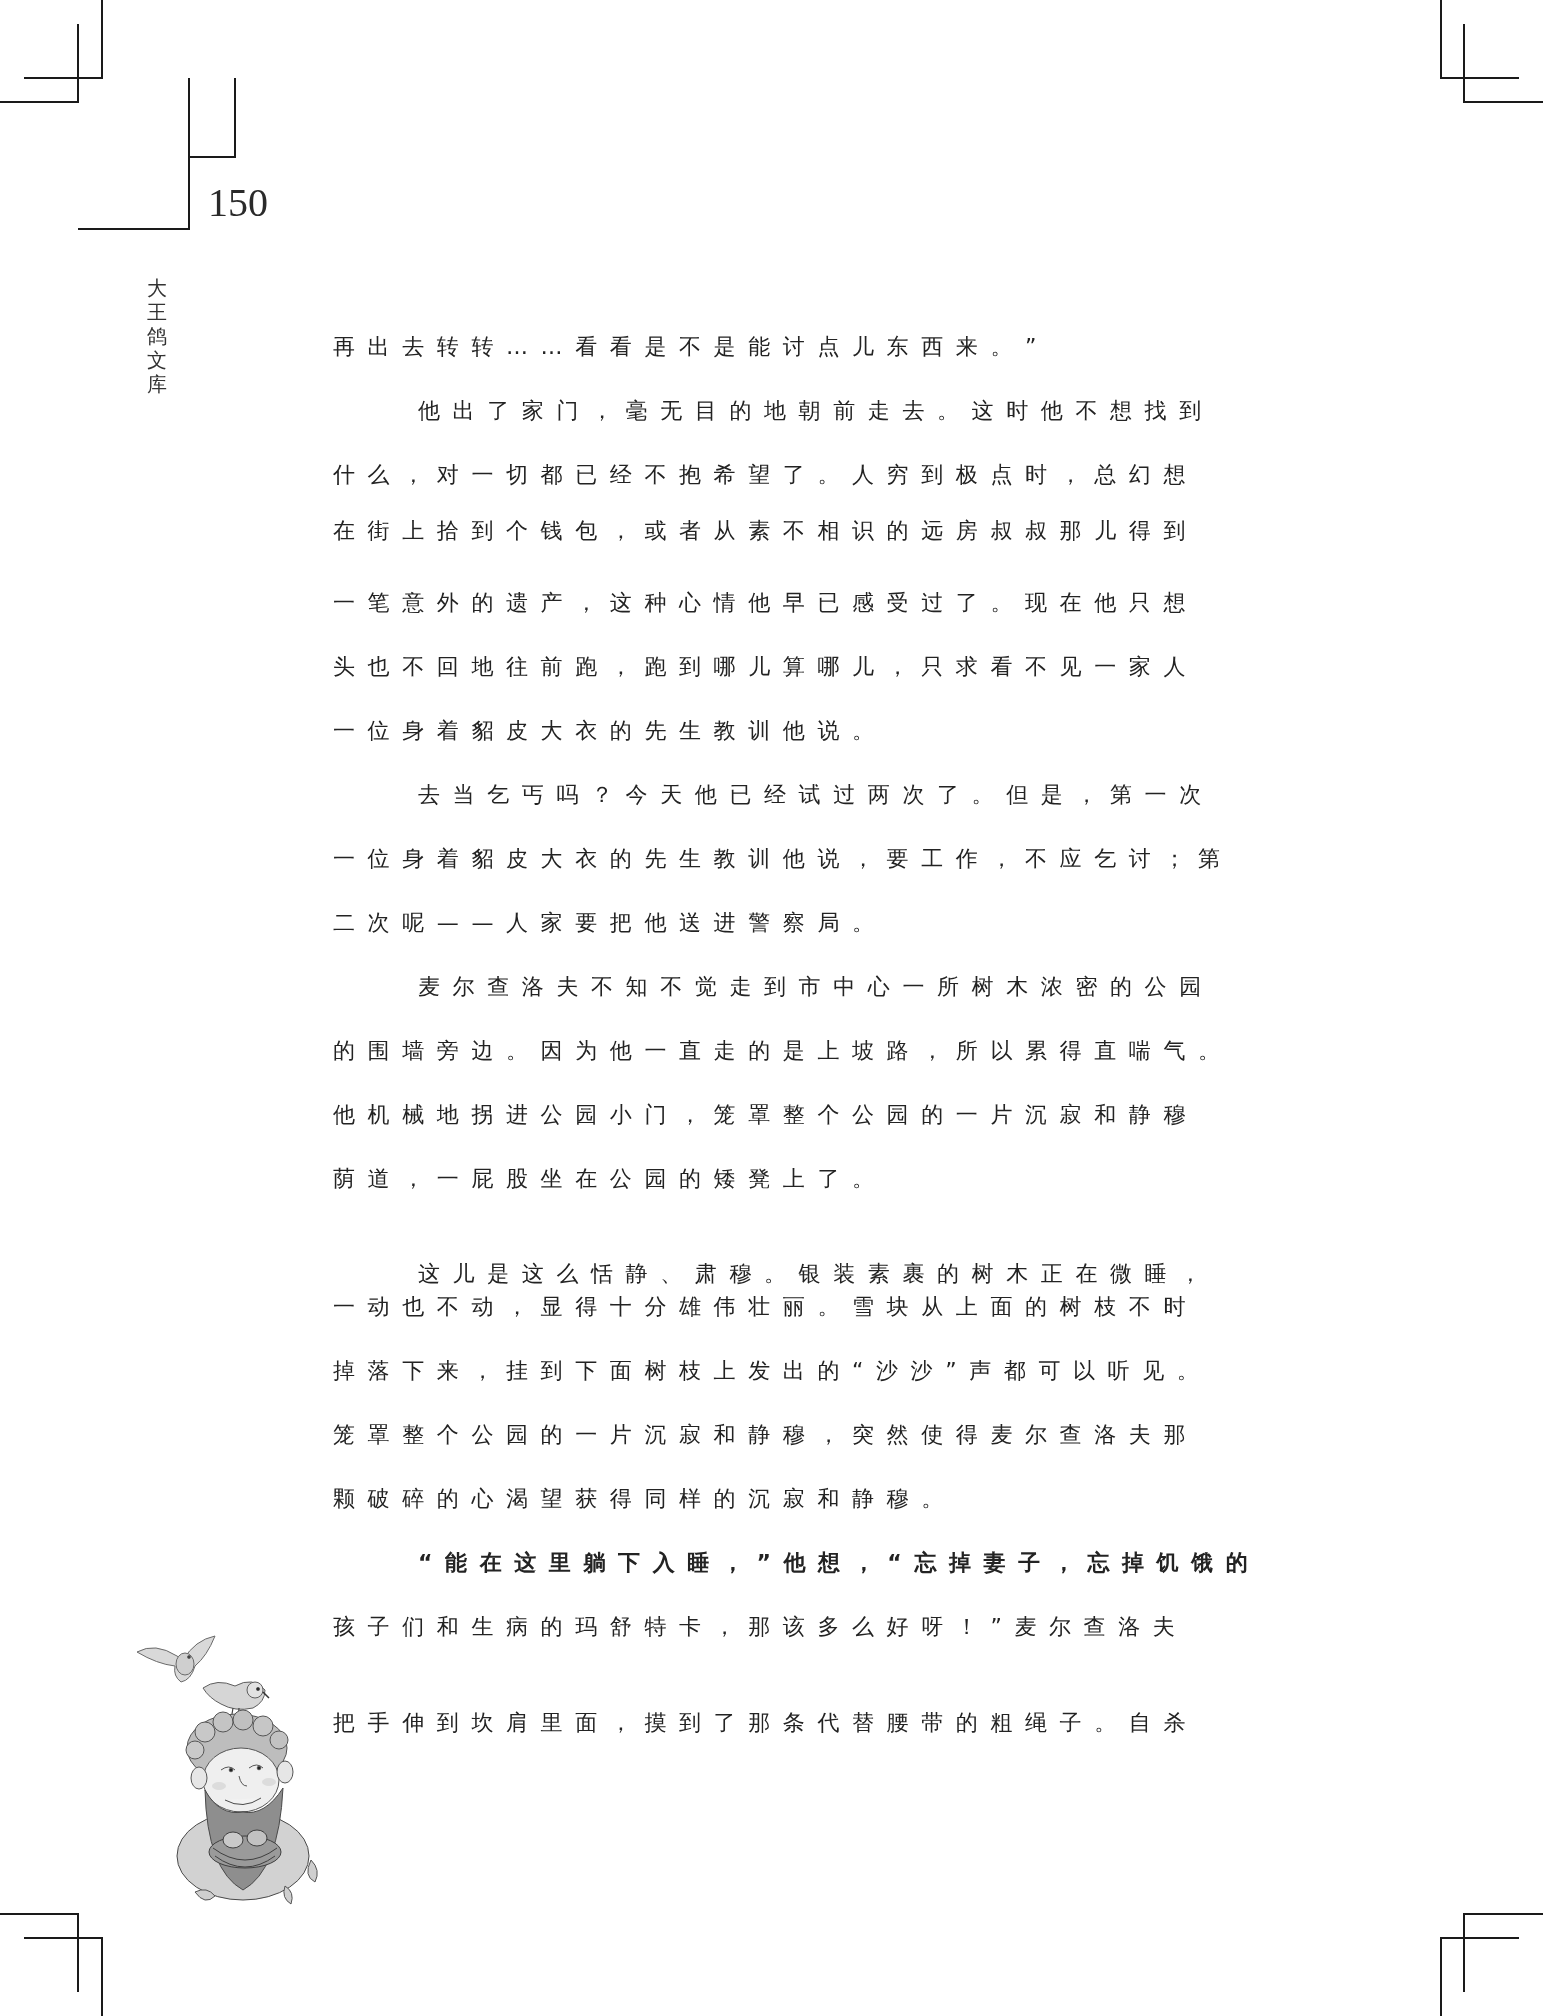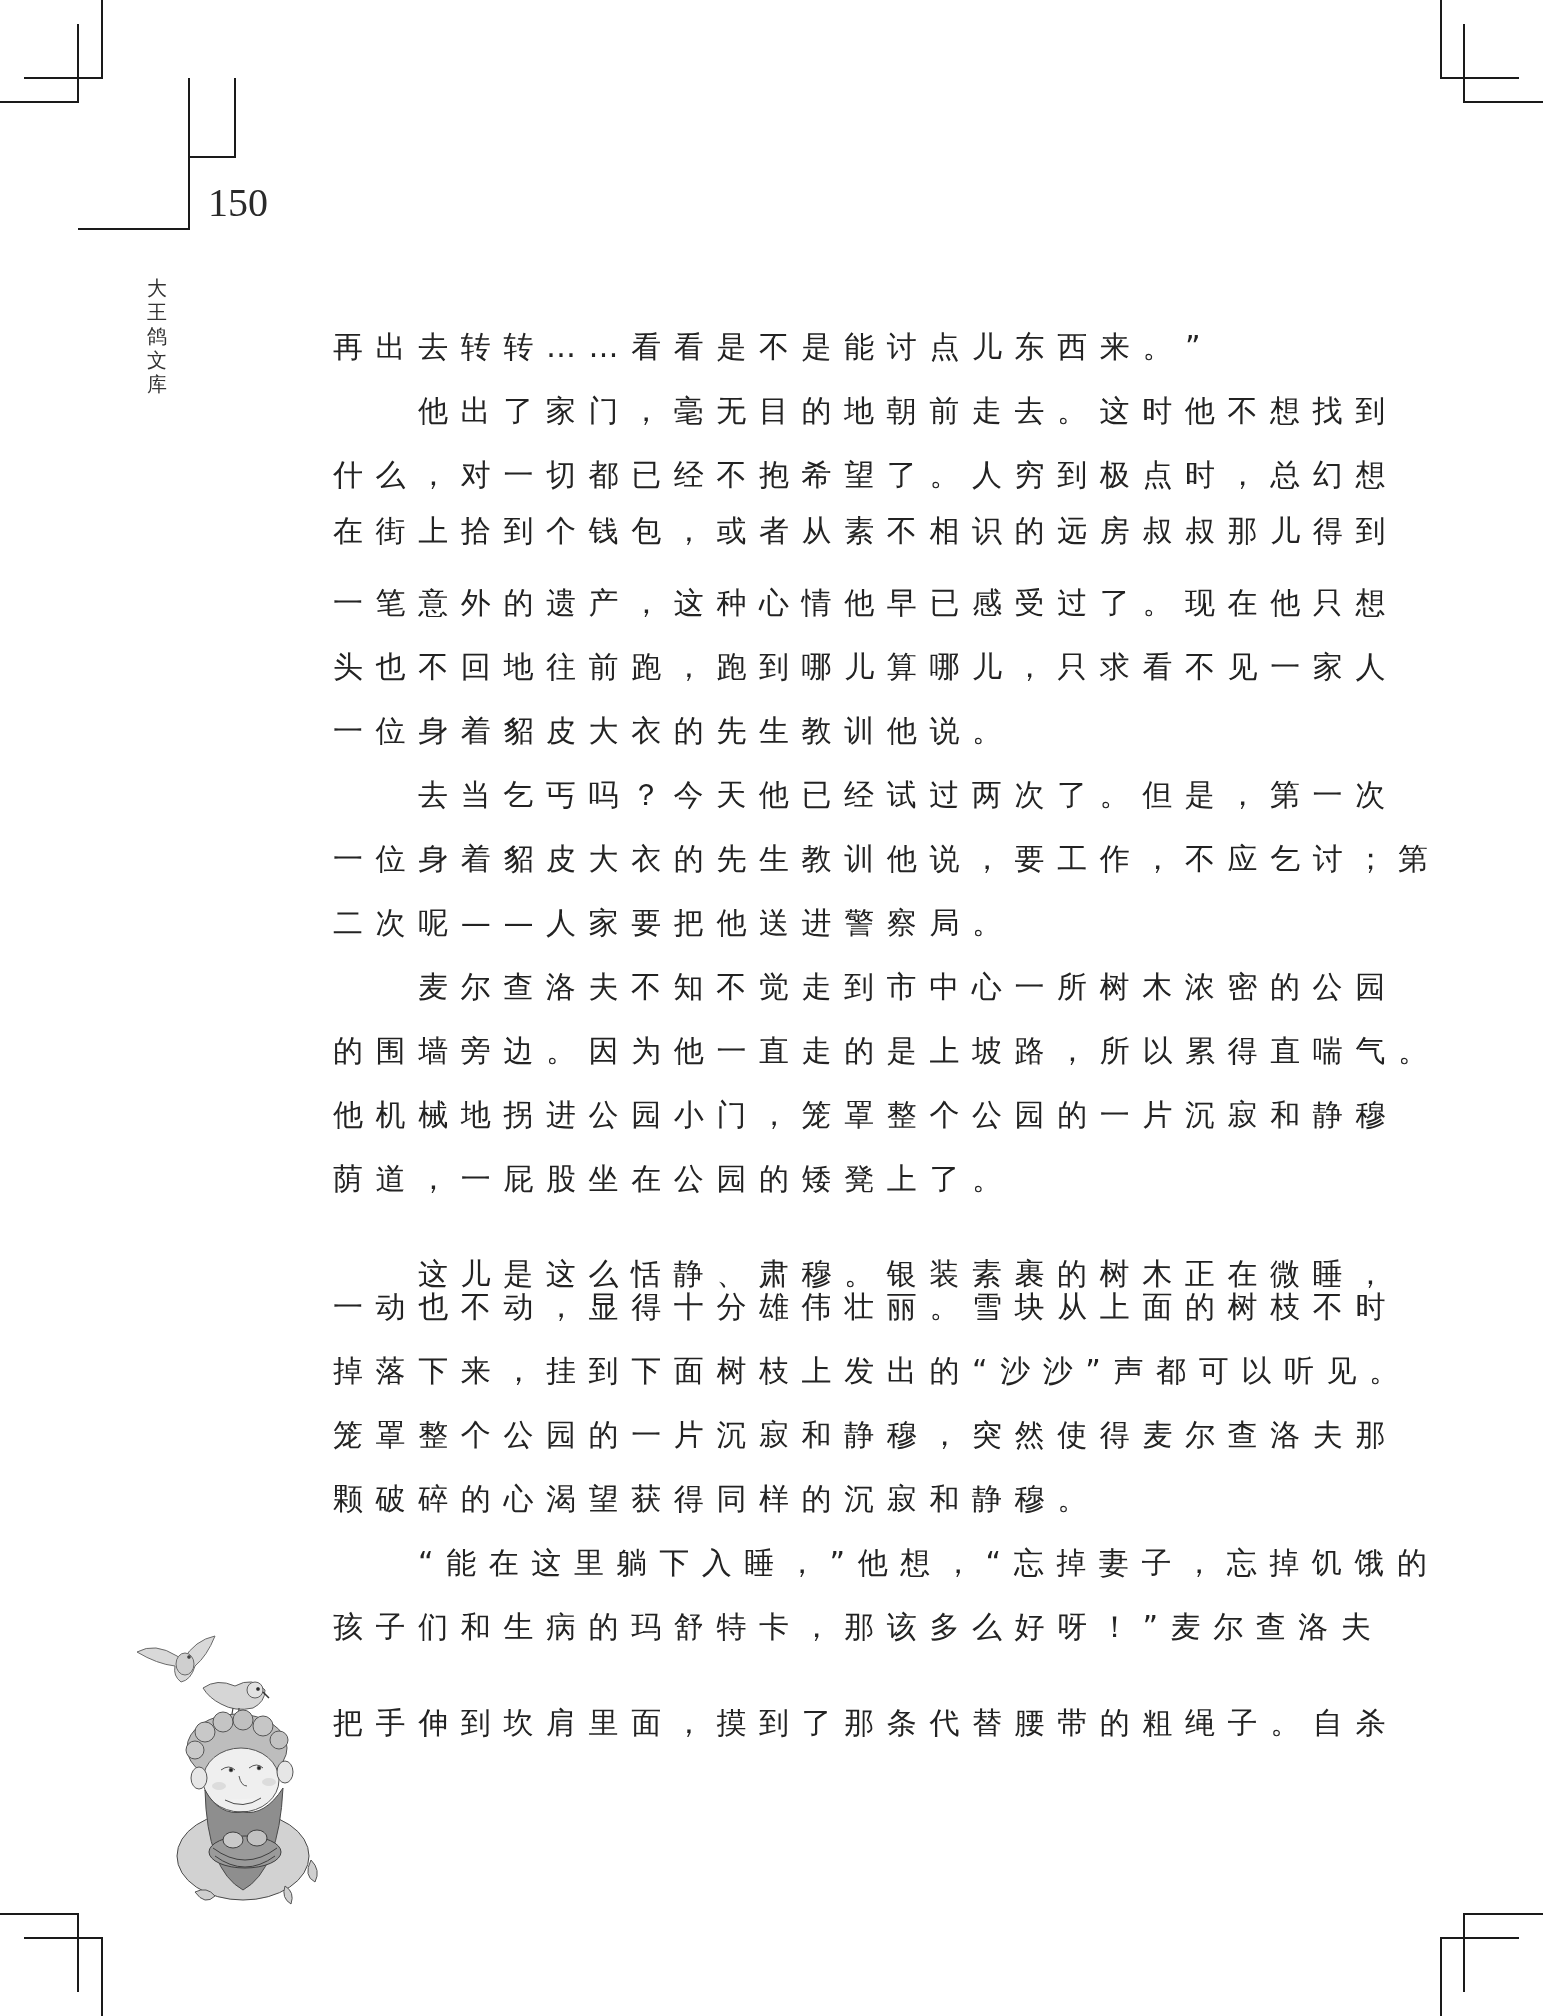--- a/index.html
+++ b/index.html
@@ -48,21 +48,21 @@
   .body-text {
     position: absolute;
     left: 333px;
     top: 315px;
     width: 880px;
   }
   .line {
     position: absolute;
     left: 0;
     height: 64px;
-    font-size: 30px;
+    font-size: 22px;
     line-height: 64px;
     letter-spacing: 12.6px;
     white-space: nowrap;
     color: #232323;
   }
   .line.indent { left: 85px; }
 
   .illustration {
     position: absolute;
     left: 125px;
@@ -127,21 +127,21 @@
   <div class="line" style="top:576px;">二次呢——人家要把他送进警察局。</div>
   <div class="line indent" style="top:640px;">麦尔查洛夫不知不觉走到市中心一所树木浓密的公园</div>
   <div class="line" style="top:704px;">的围墙旁边。因为他一直走的是上坡路，所以累得直喘气。</div>
   <div class="line" style="top:768px;">他机械地拐进公园小门，笼罩整个公园的一片沉寂和静穆</div>
   <div class="line" style="top:832px;">荫道，一屁股坐在公园的矮凳上了。</div>
   <div class="line indent" style="top:927px;">这儿是这么恬静、肃穆。银装素裹的树木正在微睡，</div>
   <div class="line" style="top:960px;">一动也不动，显得十分雄伟壮丽。雪块从上面的树枝不时</div>
   <div class="line" style="top:1024px;">掉落下来，挂到下面树枝上发出的“沙沙”声都可以听见。</div>
   <div class="line" style="top:1088px;">笼罩整个公园的一片沉寂和静穆，突然使得麦尔查洛夫那</div>
   <div class="line" style="top:1152px;">颗破碎的心渴望获得同样的沉寂和静穆。</div>
-  <div class="line indent" style="top:1216px;">“能在这里躺下入睡，”他想，“忘掉妻子，忘掉饥饿的</div>
+  <div class="line indent" style="top:1216px;font-weight:bold;">“能在这里躺下入睡，”他想，“忘掉妻子，忘掉饥饿的</div>
   <div class="line" style="top:1280px;">孩子们和生病的玛舒特卡，那该多么好呀！”麦尔查洛夫</div>
   <div class="line" style="top:1376px;">把手伸到坎肩里面，摸到了那条代替腰带的粗绳子。自杀</div>
 </div>
 
 <div class="illustration">
   <svg width="210" height="290" viewBox="0 0 210 290" xmlns="http://www.w3.org/2000/svg">
 
     <g fill="#d9d9d9" stroke="#6a6a6a" stroke-width="1">
       <path d="M12 32 Q30 22 52 36 L58 40 Q70 20 90 16 Q82 36 70 46 Q66 60 56 62 Q48 56 50 46 Q32 44 12 32 Z"></path>
       <ellipse cx="60" cy="44" rx="9" ry="11" fill="#cfcfcf"></ellipse>

